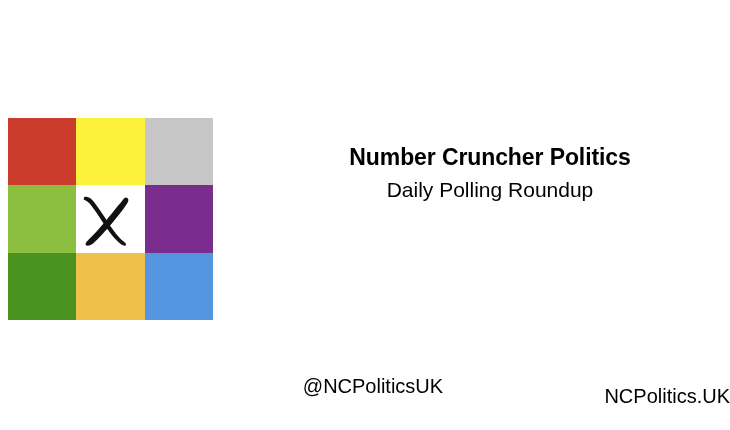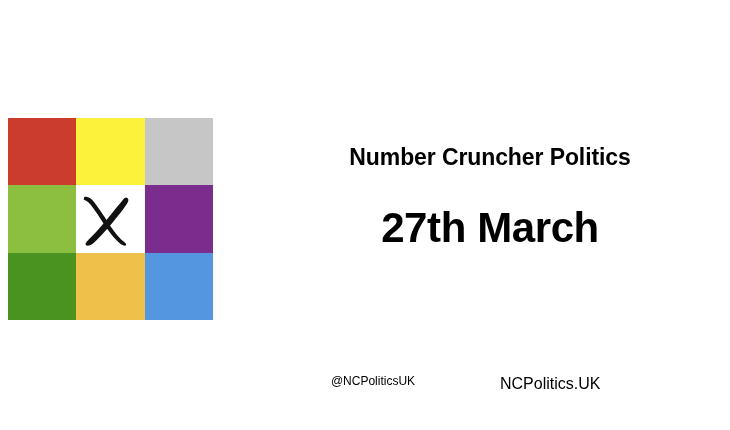--- a/index.html
+++ b/index.html
@@ -76,31 +76,31 @@
     white-space: nowrap;
   }
 
   
   #footer-handle {
     position: absolute;
     left: 250px;
     top: 374px;
     width: 246px;
     text-align: center;
-    font-size: 12px;
+    font-size: 20px;
     line-height: 1.2;
     white-space: nowrap;
   }
   #footer-site {
     position: absolute;
     left: 500px;
-    top: 374px;
+    top: 384px;
     width: 230px;
-    text-align: left;
-    font-size: 16px;
+    text-align: right;
+    font-size: 20px;
     line-height: 1.2;
     white-space: nowrap;
   }
 </style>
 </head>
 <body style="background-color: rgb(255, 255, 255); color: rgb(0, 0, 0);">
 
 <div id="brand-logo">
   <div class="cell" style="background-color: rgb(204, 60, 44);"></div>
   <div class="cell" style="background-color: rgb(252, 241, 59);"></div>
@@ -117,17 +117,17 @@
   </div>
   <div class="cell" style="background-color: rgb(123, 45, 142);"></div>
 
   <div class="cell" style="background-color: rgb(74, 147, 32);"></div>
   <div class="cell" style="background-color: rgb(239, 193, 74);"></div>
   <div class="cell" style="background-color: rgb(85, 150, 224);"></div>
 </div>
 
 <div id="headline-block">
   <div id="title-line">Number Cruncher Politics</div>
-  <div id="date-line">27th March</div>
+  <div id="subtitle-line">Daily Polling Roundup</div>
 </div>
 
 <div id="footer-handle">@NCPoliticsUK</div>
 <div id="footer-site">NCPolitics.UK</div>
 
 </body></html>

